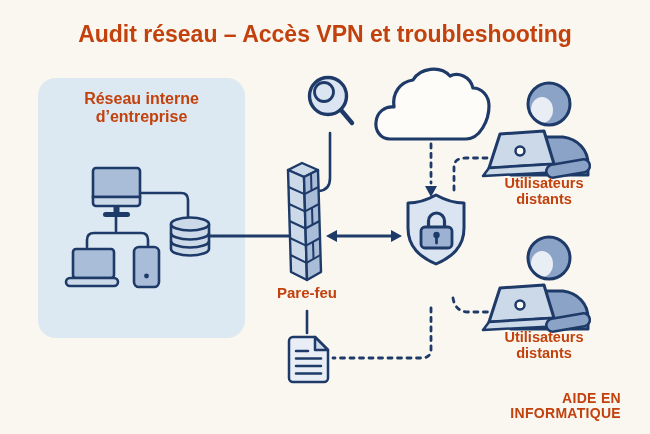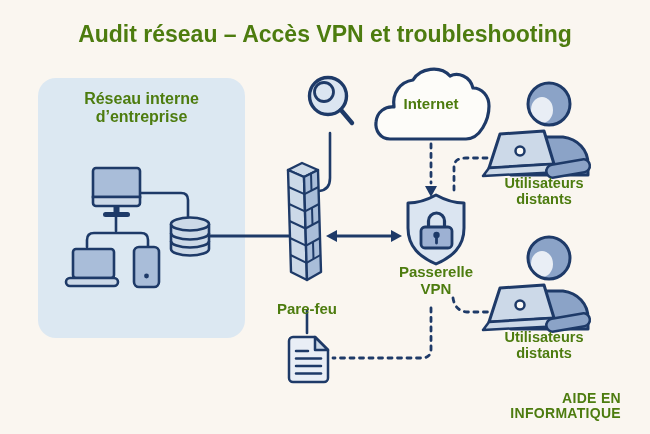--- a/index.html
+++ b/index.html
@@ -1,28 +1,28 @@
 <!DOCTYPE html>
 <html><head>
 <meta charset="utf-8">
 <style>
   html,body{margin:0;padding:0;background:#faf6f0;}
   .canvas{
     position:relative;width:650px;height:434px;background:#faf6f0;
     overflow:hidden;font-family:"Liberation Sans",sans-serif;
   }
   .label{
-    position:absolute;color:#4d7c0f;font-weight:700;
+    position:absolute;color:#c2410c;font-weight:700;
     text-align:center;line-height:1.13;
   }
   .title{left:0;right:0;top:21px;font-size:23px;}
   .box-label{left:66px;top:90px;width:151px;font-size:16px;}
   .monitoring-label{left:276px;top:112px;width:104px;font-size:13px;}
   .internet-label{left:381px;top:96px;width:100px;font-size:15px;}
-  .firewall-label{left:257px;top:285px;width:100px;font-size:15px;margin-top:16px;}
+  .firewall-label{left:257px;top:285px;width:100px;font-size:15px;}
   .vpn-label{left:391px;top:264px;width:90px;font-size:15px;}
   .users-top-label{left:494px;top:175px;width:100px;font-size:14.5px;}
   .users-bottom-label{left:494px;top:329px;width:100px;font-size:14.5px;}
   .brand{right:29px;top:391px;width:150px;text-align:right;font-size:14px;
          line-height:1.1;letter-spacing:.3px;}
   svg{position:absolute;left:0;top:0;}
 </style>
 </head>
 <body>
 
@@ -147,19 +147,17 @@
         <polygon points="489,168 554,164 561,172 483,176" fill="#ccd9e8" stroke="#1e3a68" stroke-width="2.5" stroke-linejoin="round"></polygon>
         <rect x="546" y="162" width="44" height="13" rx="6.5" fill="#8ba3c7" stroke="#1e3a68" stroke-width="2.5" transform="rotate(-10 568 168)"></rect>
       </g>
     </defs>
     <use href="#remote-user"></use>
     <use href="#remote-user" transform="translate(0,154)"></use>
   </svg>
 
   <div class="label title">Audit réseau – Accès VPN et troubleshooting</div>
   <div class="label box-label">Réseau interne d’entreprise</div>
-  <div class="label internet-label">Internet</div>
   <div class="label firewall-label">Pare-feu</div>
-  <div class="label vpn-label">Passerelle VPN</div>
   <div class="label users-top-label">Utilisateurs distants</div>
   <div class="label users-bottom-label">Utilisateurs distants</div>
   <div class="label brand">AIDE EN INFORMATIQUE</div>
 </div>
 
 </body></html>

